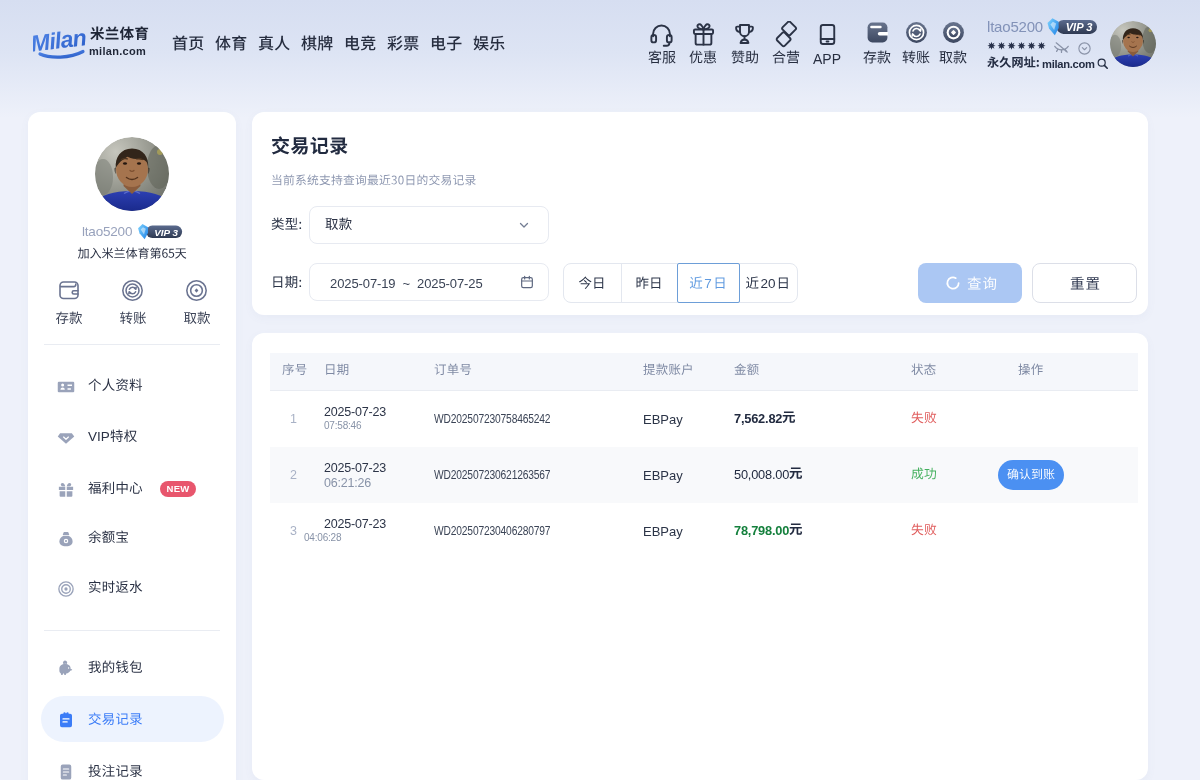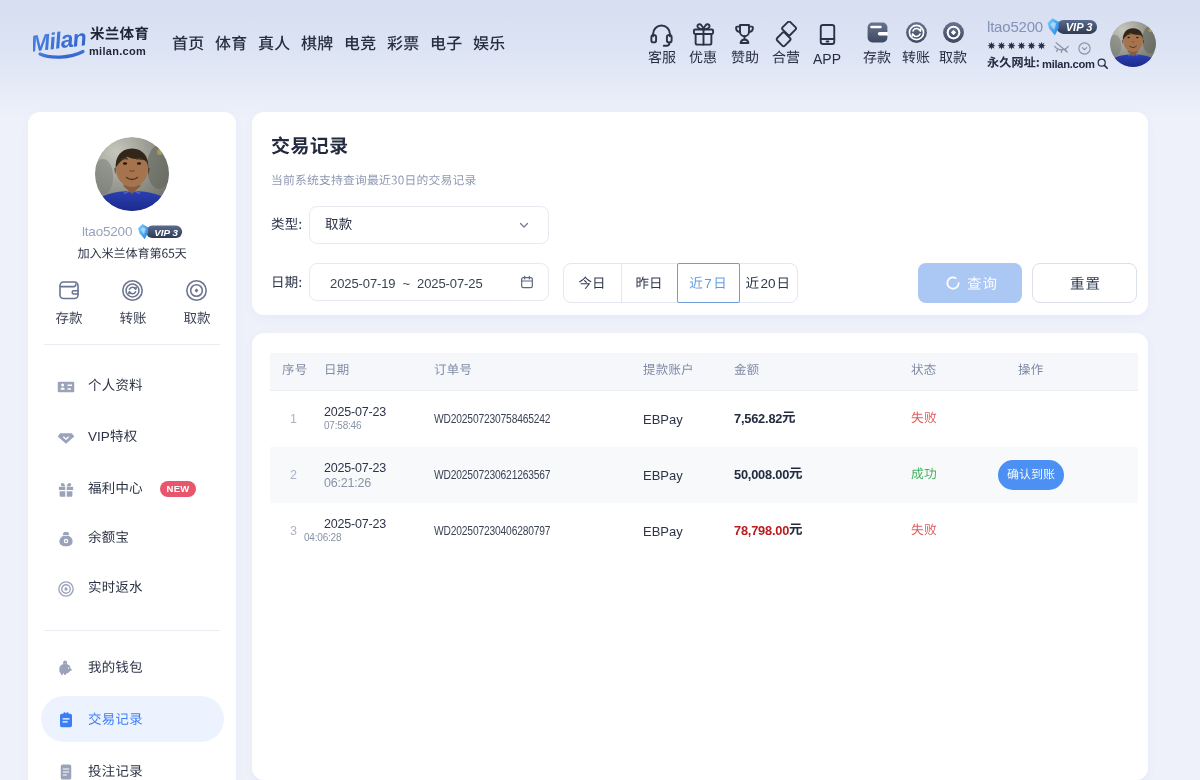--- a/index.html
+++ b/index.html
@@ -557,21 +557,21 @@
 <div style="position:absolute;left:911px;top:411px;"><svg width="26" height="15" viewBox="0 0 26 15" fill="#e05c5c">
       <use href="#r5931" transform="translate(0.0,11.3) scale(0.012800,-0.012800)"></use>
       <use href="#r8D25" transform="translate(13.0,11.3) scale(0.012800,-0.012800)"></use>
     </svg></div>
 <div style="position:absolute;left:290px;top:468px;font-size:12.5px;color:#a9b2c6">2</div>
 <div style="position:absolute;left:324px;top:461px;font-size:12.5px;color:#2c3447;letter-spacing:-.2px">2025-07-23</div>
 <div style="position:absolute;left:324px;top:476px;font-size:12.5px;color:#8893a8;letter-spacing:-.2px">06:21:26</div>
 <div style="position:absolute;left:434px;top:468px;font-size:12.5px;color:#3b4456;letter-spacing:-.2px;transform:scaleX(.82);transform-origin:0 0">WD202507230621263567</div>
 <div style="position:absolute;left:643px;top:468px;font-size:13px;color:#2b3447">EBPay</div>
 <div style="position:absolute;left:734px;top:466px;display:flex;align-items:center">
-    <span style="font-size:12.8px;font-weight:bold;color:#222b40;letter-spacing:-.2px">50,008.00</span>
+    <span style="font-size:12.8px;font-weight:normal;color:#222b40;letter-spacing:-.2px">50,008.00</span>
     <svg width="14" height="16" viewBox="0 0 14 16" fill="#222b40">
       <use href="#b5143" transform="translate(0.0,11.9) scale(0.013500,-0.013500)"></use>
     </svg>
   </div>
 <div style="position:absolute;left:911px;top:467px;"><svg width="26" height="15" viewBox="0 0 26 15" fill="#44b05e">
       <use href="#r6210" transform="translate(0.0,11.3) scale(0.012800,-0.012800)"></use>
       <use href="#r529F" transform="translate(13.0,11.3) scale(0.012800,-0.012800)"></use>
     </svg></div>
 <div style="position:absolute;left:998px;top:460px;width:66px;height:30px;background:#4b90f2;border-radius:15px"></div>
 <div style="position:absolute;left:1031px;top:468px;transform:translateX(-50%)"><svg width="48" height="14" viewBox="0 0 48 14" fill="#ffffff">
@@ -579,21 +579,21 @@
       <use href="#r8BA4" transform="translate(12.0,10.6) scale(0.012000,-0.012000)"></use>
       <use href="#r5230" transform="translate(24.0,10.6) scale(0.012000,-0.012000)"></use>
       <use href="#r8D26" transform="translate(36.0,10.6) scale(0.012000,-0.012000)"></use>
     </svg></div>
 <div style="position:absolute;left:290px;top:524px;font-size:12.5px;color:#a9b2c6">3</div>
 <div style="position:absolute;left:324px;top:517px;font-size:12.5px;color:#2c3447;letter-spacing:-.2px">2025-07-23</div>
 <div style="position:absolute;left:304px;top:532px;font-size:10px;color:#8893a8;letter-spacing:-.2px">04:06:28</div>
 <div style="position:absolute;left:434px;top:524px;font-size:12.5px;color:#3b4456;letter-spacing:-.2px;transform:scaleX(.82);transform-origin:0 0">WD202507230406280797</div>
 <div style="position:absolute;left:643px;top:524px;font-size:13px;color:#2b3447">EBPay</div>
 <div style="position:absolute;left:734px;top:522px;display:flex;align-items:center">
-    <span style="font-size:12.8px;font-weight:bold;color:#b91c1c;letter-spacing:-.2px">78,798.00</span>
+    <span style="font-size:12.8px;font-weight:bold;color:#15803d;letter-spacing:-.2px">78,798.00</span>
     <svg width="14" height="16" viewBox="0 0 14 16" fill="#222b40">
       <use href="#b5143" transform="translate(0.0,11.9) scale(0.013500,-0.013500)"></use>
     </svg>
   </div>
 <div style="position:absolute;left:911px;top:523px;"><svg width="26" height="15" viewBox="0 0 26 15" fill="#e05c5c">
       <use href="#r5931" transform="translate(0.0,11.3) scale(0.012800,-0.012800)"></use>
       <use href="#r8D25" transform="translate(13.0,11.3) scale(0.012800,-0.012800)"></use>
     </svg></div>
 <svg width="0" height="0" style="position:absolute">
     <defs>

